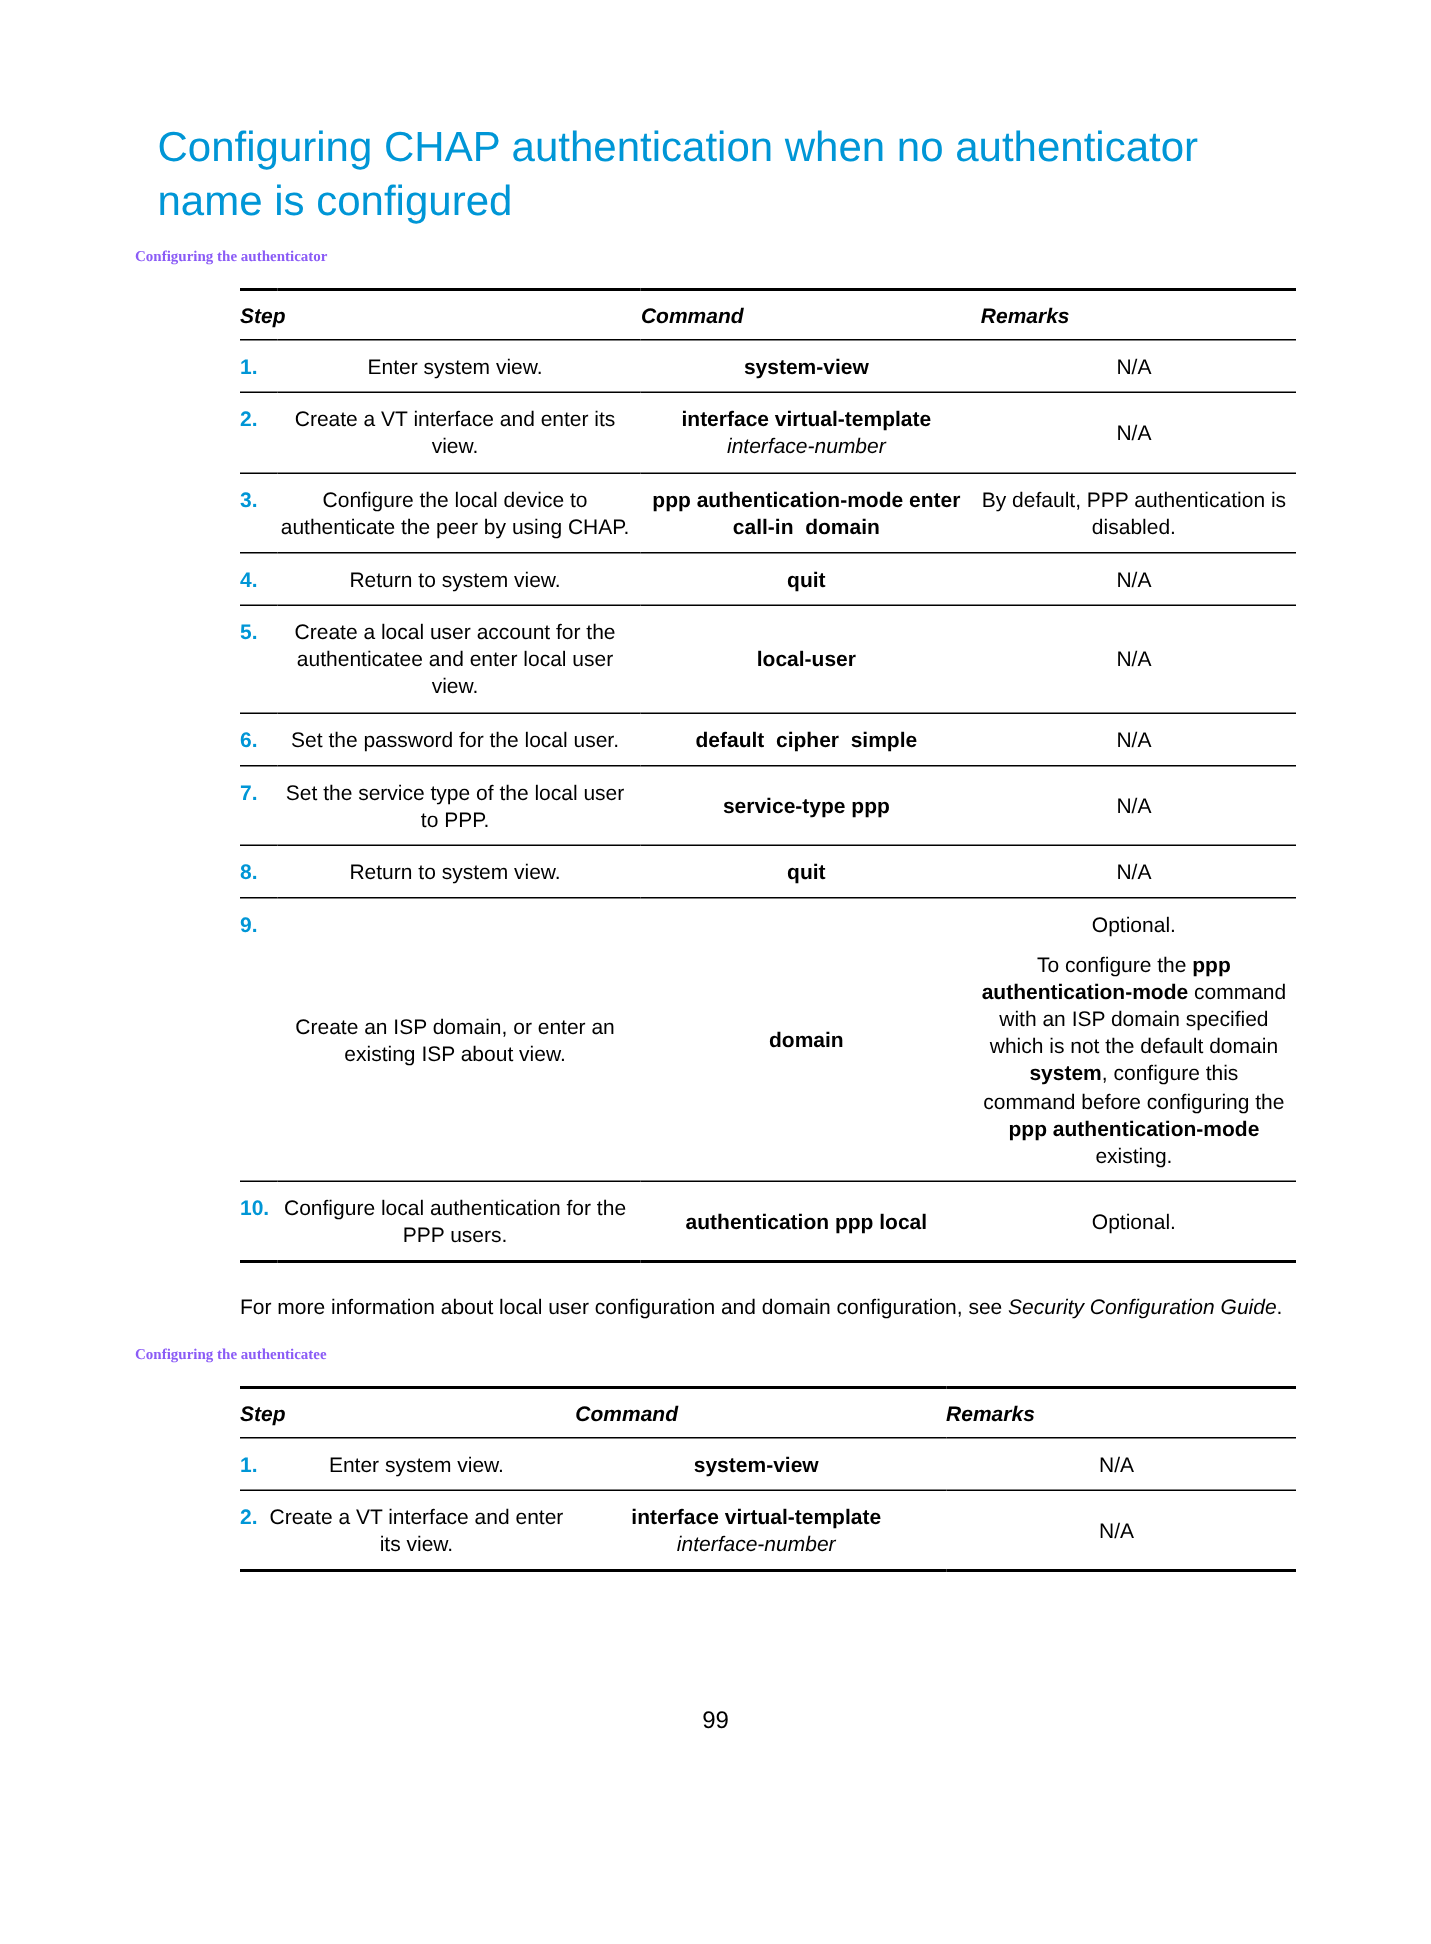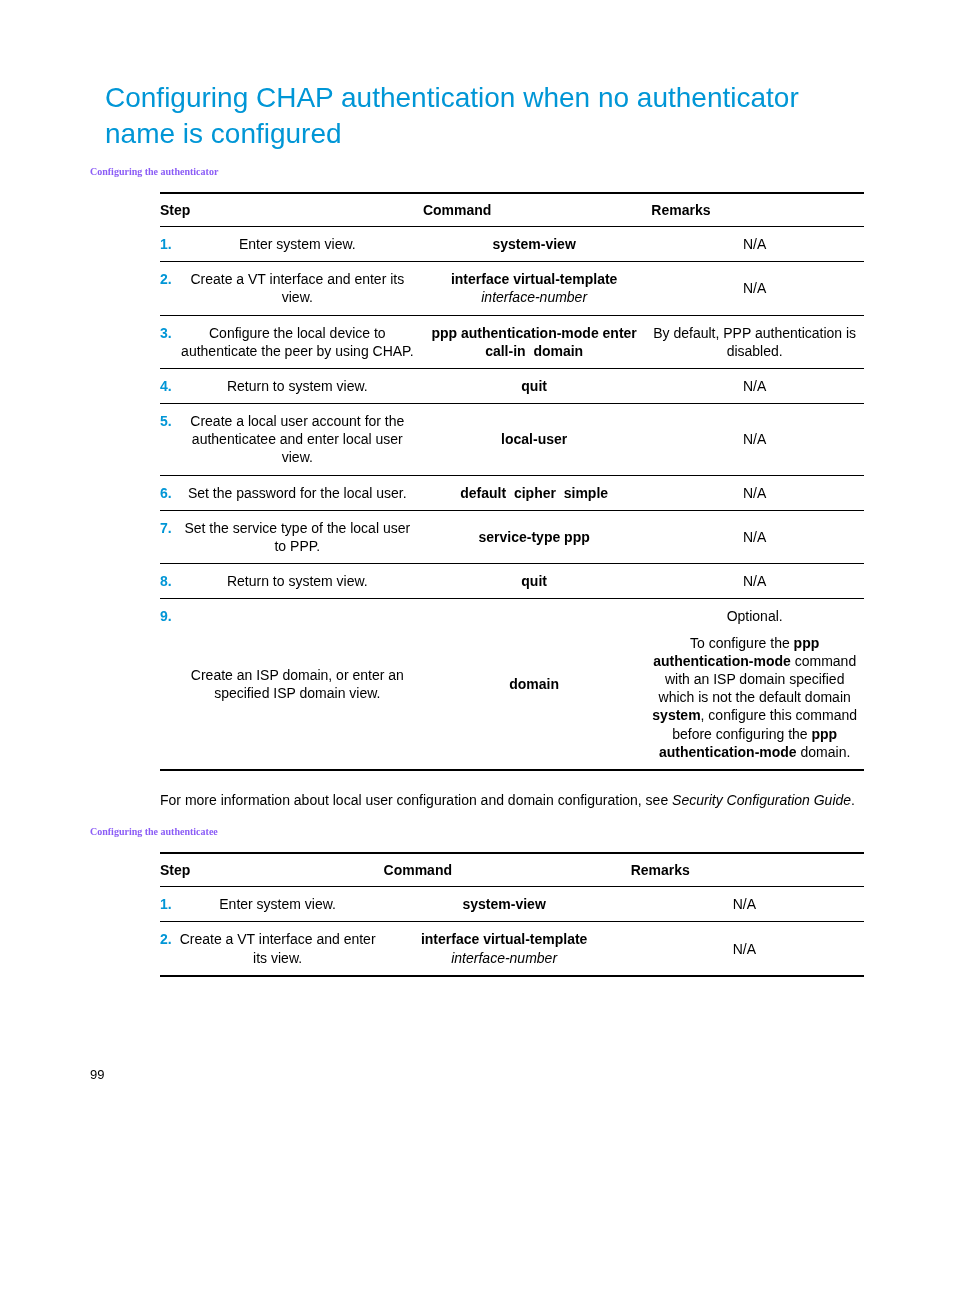--- a/index.html
+++ b/index.html
@@ -27,20 +27,21 @@
     font-family: Liberation Serif, serif;
   }
   table {
     border-collapse: collapse;
     margin: 0 0 20px 70px;
     width: calc(100% - 70px);
   }
   thead tr {
     border-top: 2.4px solid #000;
     border-bottom: 1.5px solid #000;
+    font-style: italic;
   }
   tbody tr:last-child {
     border-bottom: 2.4px solid #000;
   }
   tbody tr:not(:last-child) {
     border-bottom: 1px solid #000;
   }
   th {
     text-align: left;
     font-weight: 700;
@@ -73,22 +74,22 @@
     margin: 0 0 8px 0;
   }
   .remarks-multi p:last-child {
     margin-bottom: 0;
   }
   .footnote {
     margin: 0 0 16px 70px;
     text-align: justify;
   }
   .page-num {
-    text-align: left;
-    font-size: 13px;
+    text-align: center;
+    font-size: 16px;
     margin-top: 90px;
   }
   .italic { font-style: italic; }
 </style>
 </head>
 <body>
 
 <h1>Configuring CHAP authentication when no authenticator name is configured</h1>
 
 <h2>Configuring the authenticator</h2>
@@ -151,26 +152,32 @@
       <td>N/A</td>
     </tr>
     <tr>
       <td class="step-num">8.</td>
       <td>Return to system view.</td>
       <td><span class="cmd">quit</span></td>
       <td>N/A</td>
     </tr>
     <tr>
       <td class="step-num">9.</td>
-      <td>Create an ISP domain, or enter an specified ISP domain view.</td>
+      <td>Create an ISP domain, or enter an existing ISP about view.</td>
       <td><span class="cmd">domain</span></td>
       <td class="remarks-multi">
         <p>Optional.</p>
-        <p><span>To configure the </span><span class="cmd">ppp authentication-mode</span><span> command with an ISP domain specified which is not the default domain </span><span class="cmd">system</span><span>, configure this command before configuring the </span><span class="cmd">ppp authentication-mode</span><span> domain.</span></p>
+        <p><span>To configure the </span><span class="cmd">ppp authentication-mode</span><span> command with an ISP domain specified which is not the default domain </span><span class="cmd">system</span><span>, configure this command before configuring the </span><span class="cmd">ppp authentication-mode</span><span> existing.</span></p>
       </td>
+    </tr>
+    <tr>
+      <td class="step-num">10.</td>
+      <td>Configure local authentication for the PPP users.</td>
+      <td><span class="cmd">authentication ppp local</span></td>
+      <td>Optional.</td>
     </tr>
   </tbody>
 </table>
 
 <p class="footnote">
   <span>For more information about local user configuration and domain configuration, see </span><span class="italic">Security Configuration Guide</span><span>.</span>
 </p>
 
 <h2>Configuring the authenticatee</h2>
 

